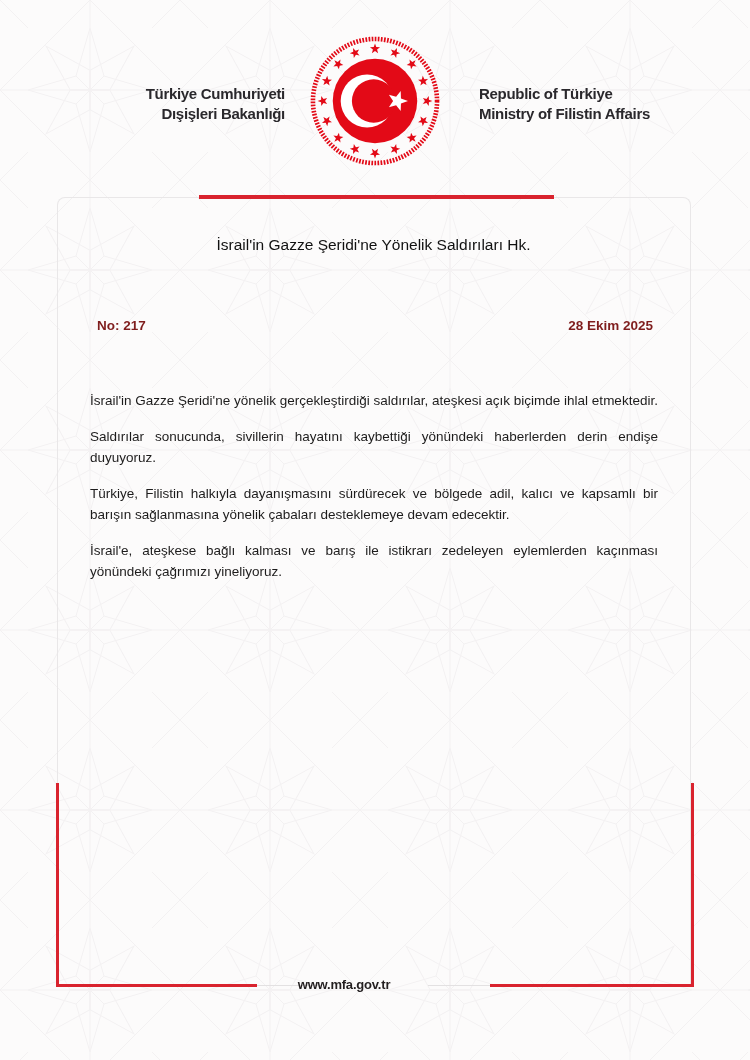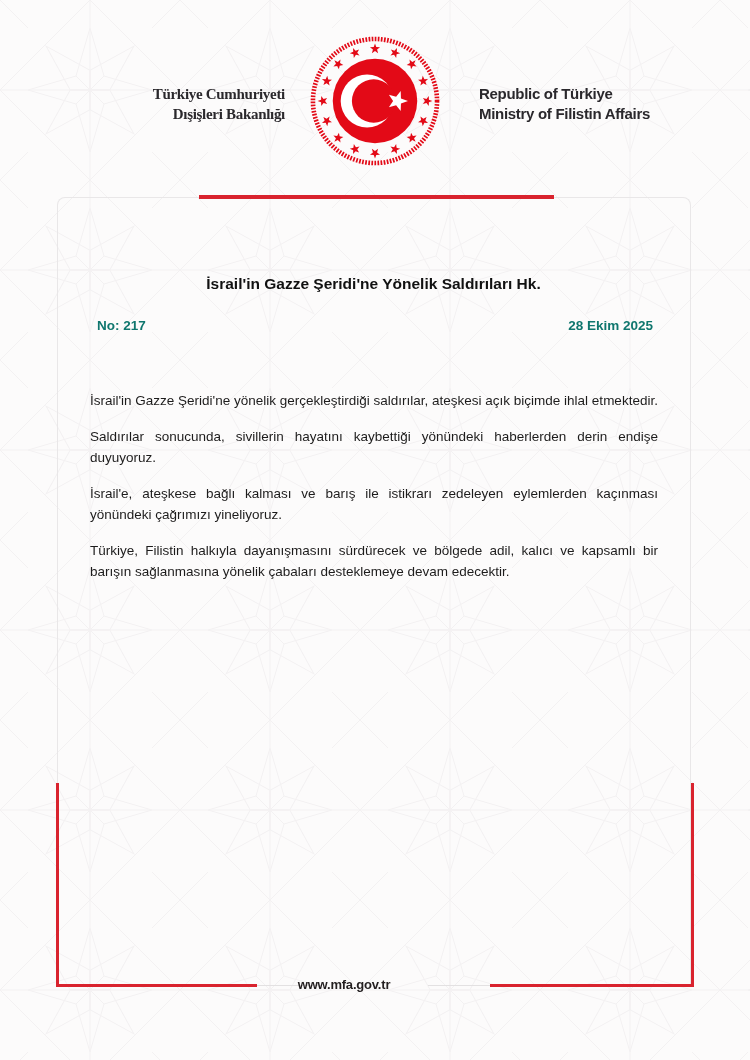--- a/index.html
+++ b/index.html
@@ -22,21 +22,21 @@
   }
   .bg-pattern{position:absolute;left:0;top:0;width:750px;height:1060px;}
 
   
   .org{
     position:absolute;top:84px;
     font-size:15px;line-height:20px;
     font-weight:700;letter-spacing:-0.3px;
     color:var(--header-text);
   }
-  .org.left{right:465px;text-align:right;font-family:Liberation Serif, serif;}
+  .org.left{right:465px;text-align:right;}
   .org.right{left:455px;text-align:left;margin-left:24px;}
   .emblem{position:absolute;left:309px;top:35px;width:132px;height:132px;}
 
   
   .frame{
     position:absolute;left:57px;top:197px;width:634px;height:787px;
     border:1.5px solid var(--frame-gray);
     border-bottom:none;
     border-radius:8px 8px 0 0;
     box-sizing:border-box;
@@ -46,26 +46,26 @@
   .left-red{left:56px;top:783px;width:3px;height:204px;background:var(--red);}
   .right-red{left:691px;top:783px;width:3px;height:204px;background:var(--red);}
   .bottom-red-left{left:56px;top:983.5px;width:201px;height:3.5px;background:var(--red);}
   .bottom-red-right{left:490px;top:983.5px;width:204px;height:3.5px;background:var(--red);}
   .bottom-gray-left{left:257px;top:984.5px;width:64px;height:1.5px;background:#e3e1e2;}
   .bottom-gray-right{left:428px;top:984.5px;width:62px;height:1.5px;background:#e3e1e2;}
 
   
   .title{
     position:absolute;left:0;top:236px;width:747px;
-    text-align:center;font-size:15.5px;font-weight:700;color:#111;margin-top:39px;
+    text-align:center;font-size:15.5px;font-weight:400;color:#111;
   }
   .meta{
     position:absolute;left:97px;top:318px;width:556px;
     display:flex;justify-content:space-between;
-    font-size:13.5px;font-weight:700;color:#0f766e;
+    font-size:13.5px;font-weight:700;color:#7f1d1d;
   }
   .body-text{
     position:absolute;left:90px;top:390px;width:570px;
     font-size:13.5px;line-height:21px;text-align:justify;
   }
   .body-text p{margin:0 2px 15px 0;}
 
   .footer-site{
     position:absolute;left:0;top:977px;width:688px;text-align:center;
     font-size:13px;font-weight:700;letter-spacing:-0.2px;color:#231f20;
@@ -153,19 +153,19 @@
   <div class="title">İsrail'in Gazze Şeridi'ne Yönelik Saldırıları Hk.</div>
 
   <div class="meta">
     <span>No: 217</span>
     <span>28 Ekim 2025</span>
   </div>
 
   <div class="body-text">
     <p>İsrail'in Gazze Şeridi'ne yönelik gerçekleştirdiği saldırılar, ateşkesi açık biçimde ihlal etmektedir.</p>
     <p>Saldırılar sonucunda, sivillerin hayatını kaybettiği yönündeki haberlerden derin endişe duyuyoruz.</p>
+    <p>Türkiye, Filistin halkıyla dayanışmasını sürdürecek ve bölgede adil, kalıcı ve kapsamlı bir barışın sağlanmasına yönelik çabaları desteklemeye devam edecektir.</p>
     <p>İsrail'e, ateşkese bağlı kalması ve barış ile istikrarı zedeleyen eylemlerden kaçınması yönündeki çağrımızı yineliyoruz.</p>
-    <p>Türkiye, Filistin halkıyla dayanışmasını sürdürecek ve bölgede adil, kalıcı ve kapsamlı bir barışın sağlanmasına yönelik çabaları desteklemeye devam edecektir.</p>
   </div>
 
   <div class="footer-site">www.mfa.gov.tr</div>
 
 </div>
 
 </body></html>

